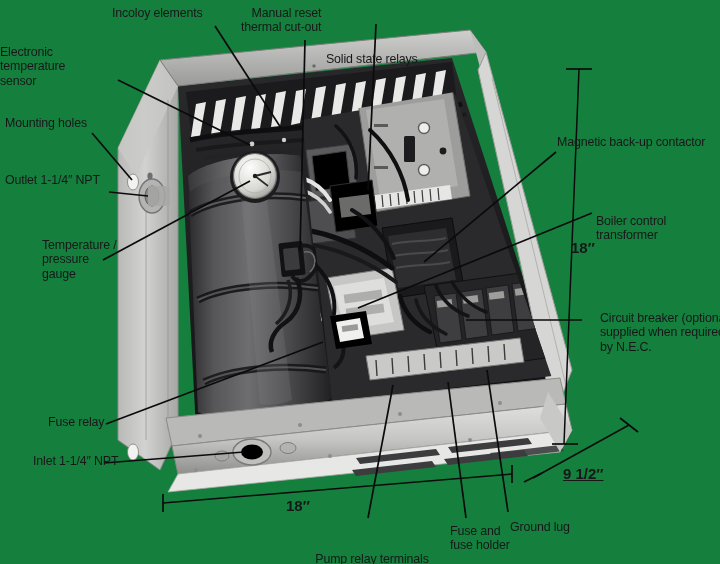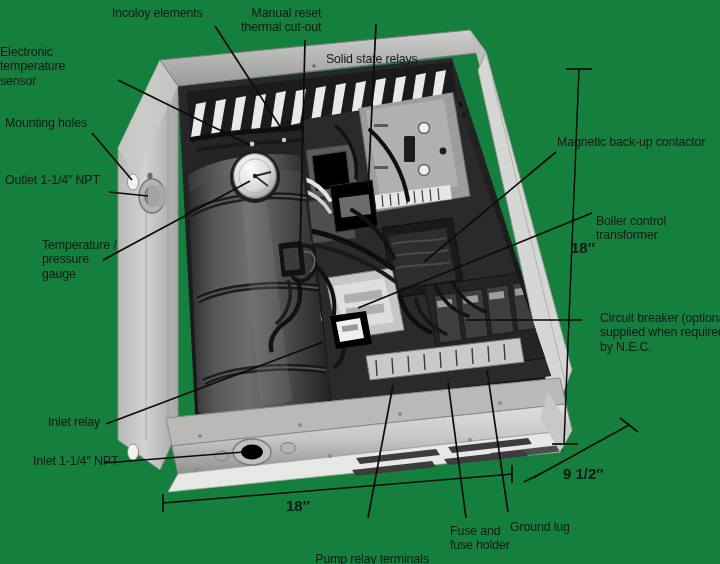--- a/index.html
+++ b/index.html
@@ -406,21 +406,21 @@
 sensor</div>
 
   <div class="label" style="left:5px; top:116px;">Mounting holes</div>
 
   <div class="label" style="left:5px; top:173px;">Outlet 1-1/4″ NPT</div>
 
   <div class="label" style="left:42px; top:238px;">Temperature /
 pressure
 gauge</div>
 
-  <div class="label" style="left:48px; top:415px;">Inlet relay</div>
+  <div class="label" style="left:48px; top:415px;">Fuse relay</div>
 
   <div class="label" style="left:33px; top:454px;">Inlet 1-1/4″ NPT</div>
 
   <div class="label" style="left:557px; top:135px;">Magnetic back-up contactor</div>
 
   <div class="label" style="left:596px; top:190px;margin-top:24px;">Boiler control
 transformer</div>
 
   <div class="label" style="left:600px; top:311px;">Circuit breaker (optional)
 supplied when required
@@ -431,15 +431,15 @@
 
   <div class="label" style="left:450px; top:524px;">Fuse and
 fuse holder</div>
 
   <div class="label" style="left:510px; top:520px;">Ground lug</div>
 
   <div class="dim" style="left:571px; top:239px;">18″</div>
 
   <div class="dim" style="left:286px; top:497px;">18″</div>
 
-  <div class="dim" style="left:563px; top:465px;">9 1/2″</div>
+  <div class="dim" style="left:563px; top:465px;text-decoration:underline;">9 1/2″</div>
 
 </div>
 
 </body></html>

